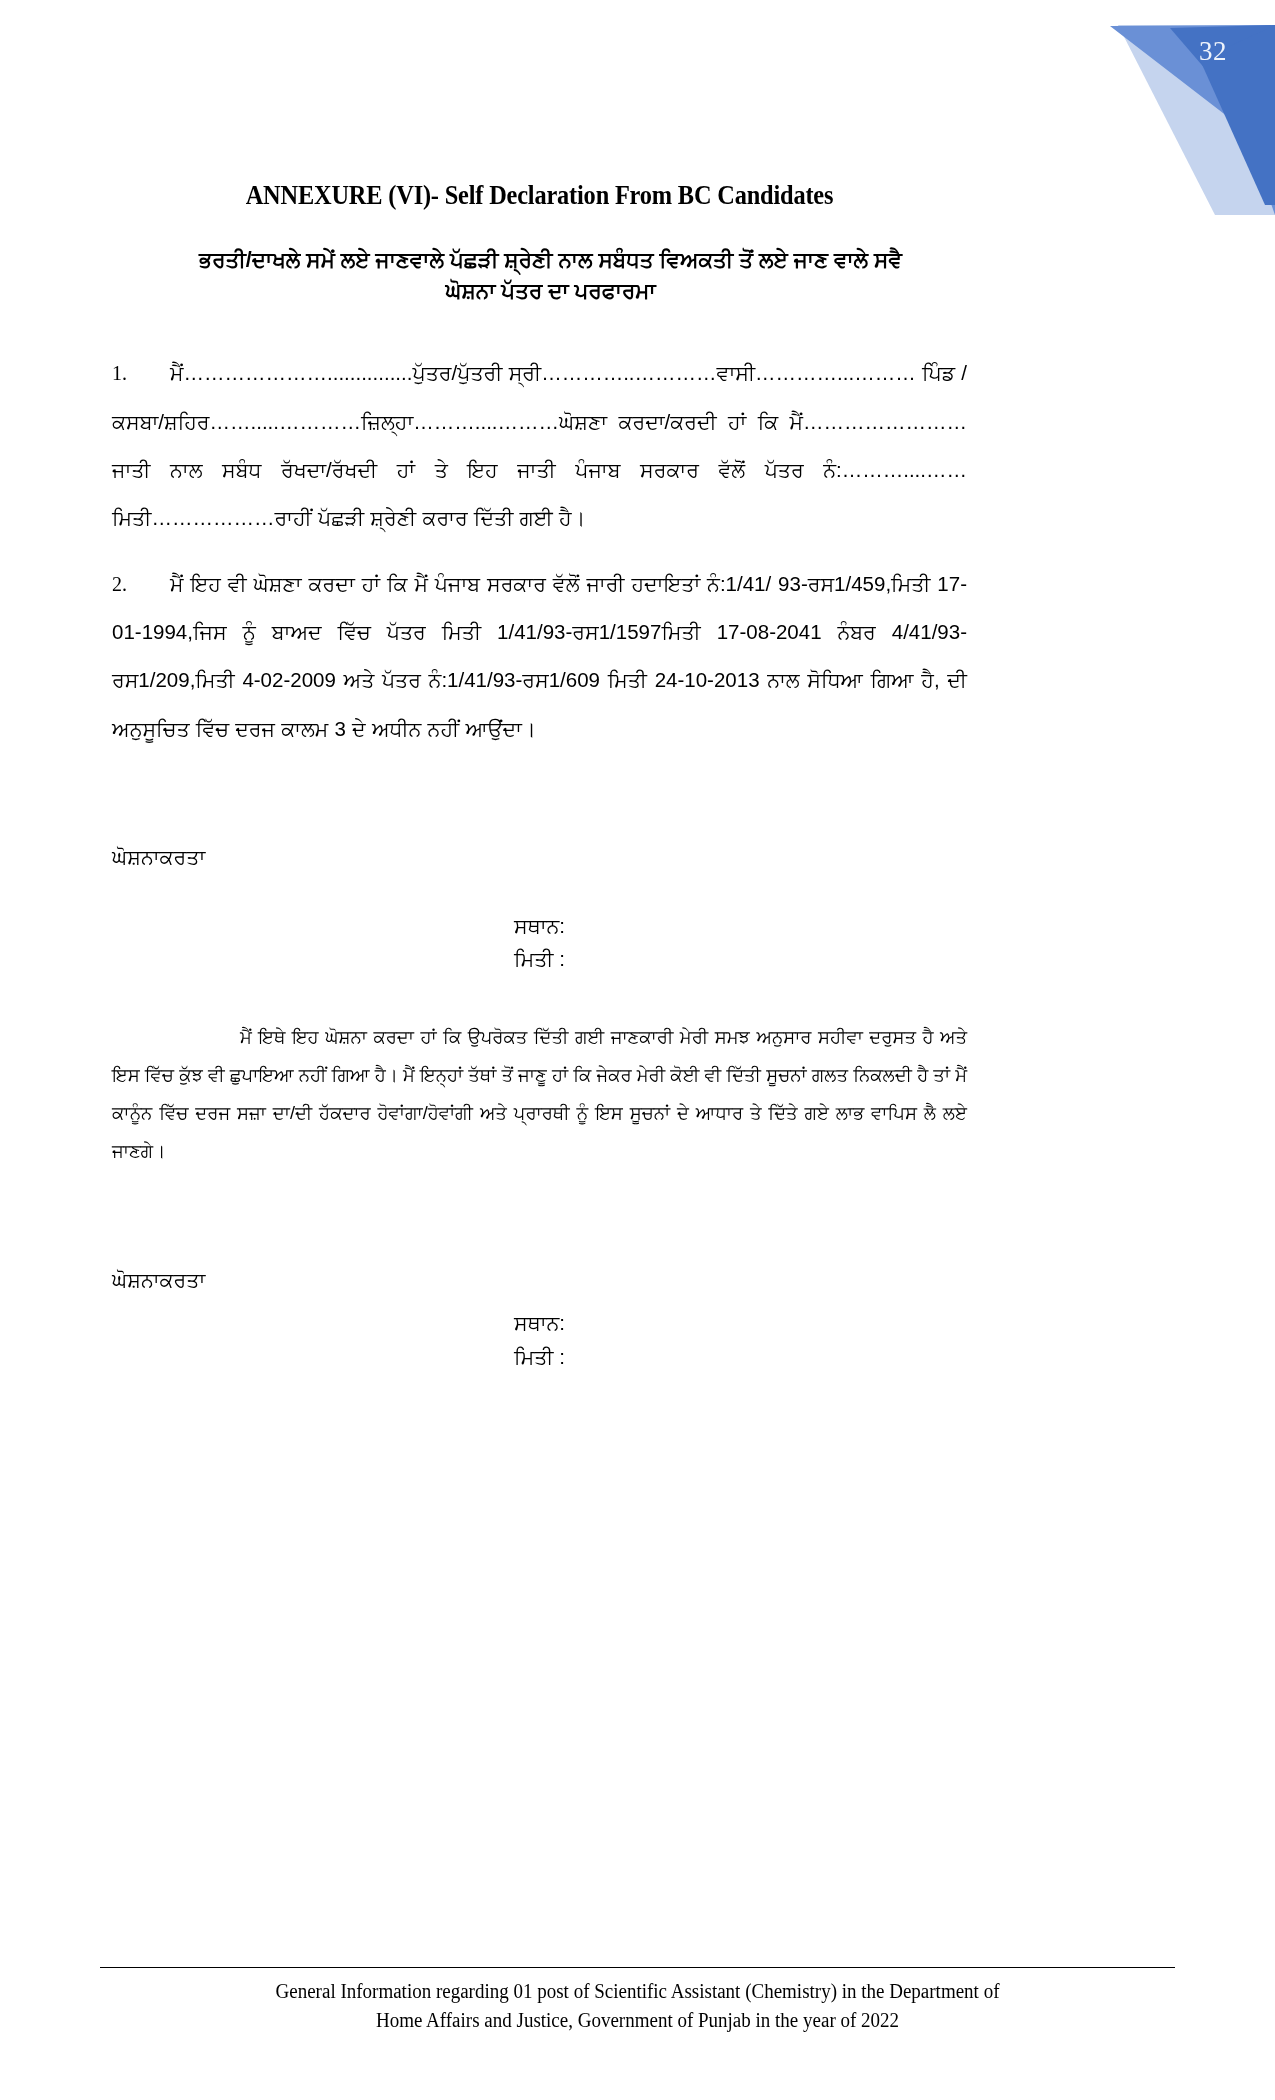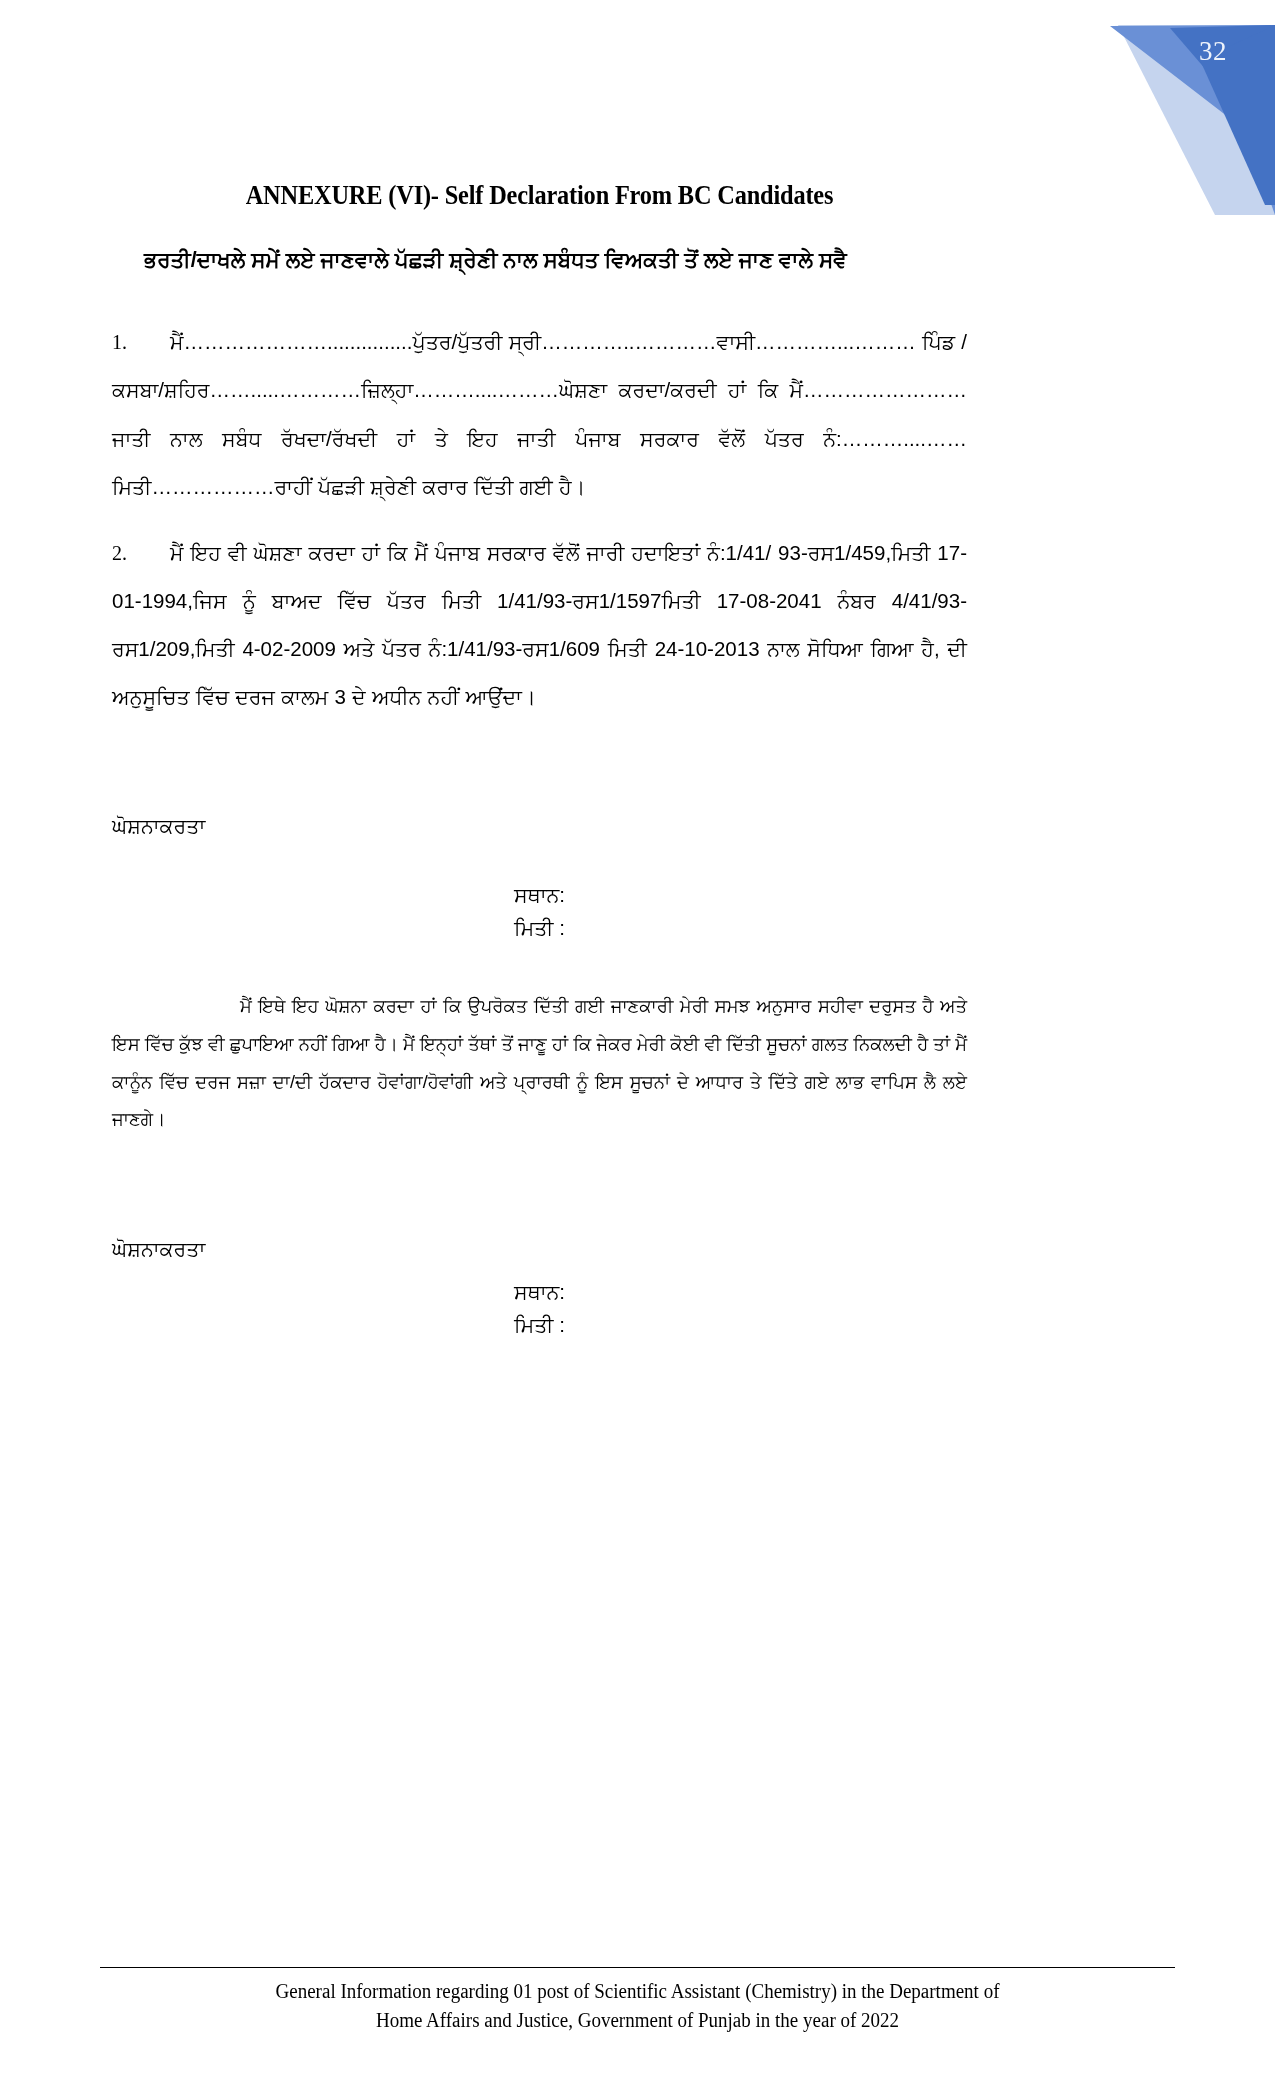--- a/index.html
+++ b/index.html
@@ -63,21 +63,21 @@
     font-size: 26.5px;
     letter-spacing: -0.2px;
     margin: 0;
     padding-top: 120px;
     transform: scaleX(0.92);
     transform-origin: center;
     white-space: nowrap;
   }
 
   .subtitle {
-    text-align: left;
+    text-align: center;
     font-family: "Liberation Sans", "DejaVu Sans", sans-serif;
     font-weight: bold;
     font-size: 21.5px;
     line-height: 1.45;
     margin: 0;
     padding-top: 34px;
     padding-left: 32px;
     padding-right: 10px;
   }
 
@@ -174,20 +174,21 @@
   </div>
 
   <div class="page-number">32</div>
 
   <div class="content">
 
     <h1 class="doc-title">ANNEXURE (VI)- Self Declaration From BC Candidates</h1>
 
     <div class="subtitle">
       <div>ਭਰਤੀ/ਦਾਖਲੇ ਸਮੇਂ ਲਏ ਜਾਣਵਾਲੇ ਪੱਛੜੀ ਸ਼੍ਰੇਣੀ ਨਾਲ ਸਬੰਧਤ ਵਿਅਕਤੀ ਤੋਂ ਲਏ ਜਾਣ ਵਾਲੇ ਸਵੈ</div>
+      <div>ਘੋਸ਼ਨਾ ਪੱਤਰ ਦਾ ਪਰਫਾਰਮਾ</div>
     </div>
 
     <p class="para first">
       <span class="num">1.</span><span>ਮੈਂ…………………...............ਪੁੱਤਰ/ਪੁੱਤਰੀ   ਸ੍ਰੀ…………..…………ਵਾਸੀ…………...………  ਪਿੰਡ    /ਕਸਬਾ/ਸ਼ਹਿਰ…….....…………ਜ਼ਿਲ੍ਹਾ………....………ਘੋਸ਼ਣਾ   ਕਰਦਾ/ਕਰਦੀ    ਹਾਂ    ਕਿ  ਮੈਂ…………………… ਜਾਤੀ ਨਾਲ ਸਬੰਧ ਰੱਖਦਾ/ਰੱਖਦੀ ਹਾਂ ਤੇ ਇਹ ਜਾਤੀ ਪੰਜਾਬ ਸਰਕਾਰ ਵੱਲੋਂ ਪੱਤਰ  ਨੰ:………....……ਮਿਤੀ………………ਰਾਹੀਂ ਪੱਛੜੀ ਸ਼੍ਰੇਣੀ ਕਰਾਰ ਦਿੱਤੀ ਗਈ ਹੈ।</span>
     </p>
 
     <p class="para second">
       <span class="num">2.</span><span>ਮੈਂ ਇਹ ਵੀ ਘੋਸ਼ਣਾ ਕਰਦਾ ਹਾਂ ਕਿ ਮੈਂ ਪੰਜਾਬ ਸਰਕਾਰ ਵੱਲੋਂ ਜਾਰੀ ਹਦਾਇਤਾਂ ਨੰ:1/41/ 93-ਰਸ1/459,ਮਿਤੀ  17-01-1994,ਜਿਸ  ਨੂੰ  ਬਾਅਦ  ਵਿੱਚ  ਪੱਤਰ  ਮਿਤੀ  1/41/93-ਰਸ1/1597ਮਿਤੀ 17-08-2041  ਨੰਬਰ  4/41/93-ਰਸ1/209,ਮਿਤੀ  4-02-2009  ਅਤੇ  ਪੱਤਰ  ਨੰ:1/41/93-ਰਸ1/609  ਮਿਤੀ 24-10-2013 ਨਾਲ ਸੋਧਿਆ ਗਿਆ ਹੈ, ਦੀ ਅਨੁਸੂਚਿਤ ਵਿੱਚ ਦਰਜ ਕਾਲਮ 3 ਦੇ ਅਧੀਨ ਨਹੀਂ ਆਉਂਦਾ।</span>
     </p>
 

